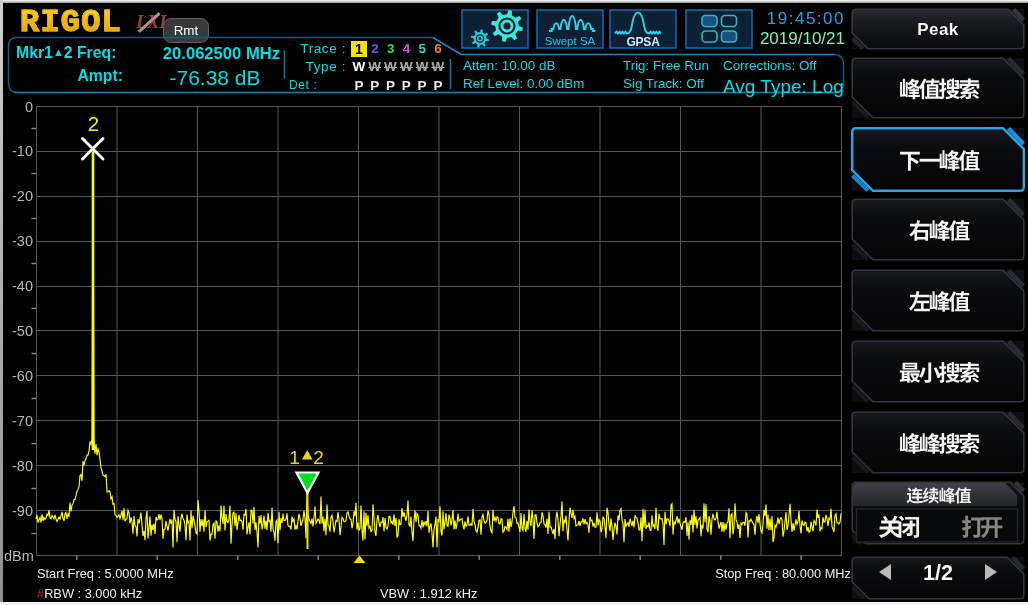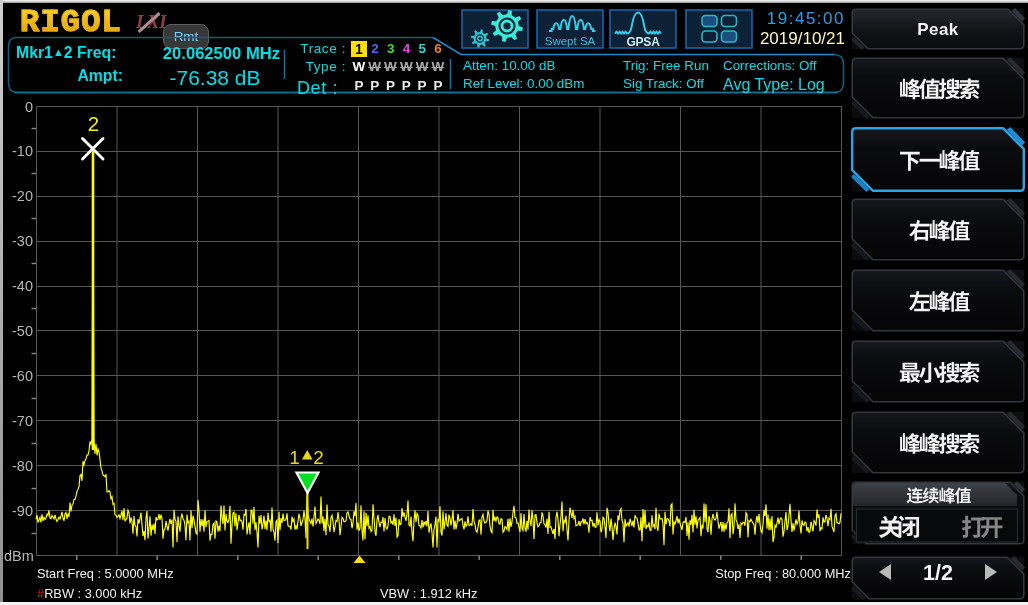--- a/index.html
+++ b/index.html
@@ -8,21 +8,21 @@
 </style></head><body>
 <div id="root">
 
 <div class="abs" style="left:0;top:0;width:1028px;height:3px;background:linear-gradient(#fdfdfd,#9a9a9a)"></div>
 <div class="abs" style="left:0;top:0;width:3px;height:605px;background:linear-gradient(#cfcfcf,#8f8f8f)"></div>
 <div class="abs" style="left:0;top:602px;width:1028px;height:3px;background:#f2f2f2"></div>
 
 <div class="abs" style="left:20px;top:4px;font-family:Liberation Mono, monospace;font-weight:bold;font-size:32px;letter-spacing:1.2px;-webkit-text-stroke:1.1px #edb113;background:linear-gradient(#ffe030,#d89000);-webkit-background-clip:text;background-clip:text;color:transparent">RIGOL</div>
 <div class="abs" style="left:136px;top:11px;letter-spacing:-0.5px;font-family:'Liberation Serif',serif;font-style:italic;font-weight:bold;font-size:19px;color:#903a46">LXI</div>
 <div class="abs" style="left:135px;top:21px;width:28px;height:2.6px;background:#b28a92;transform:rotate(-42deg)"></div>
-<div class="abs" style="left:163px;top:24px;width:46px;height:25px;background:#383838;border:1px solid #5f5f5f;border-radius:8px;color:#7dd3fc;font-size:13.5px;text-align:center;line-height:24px">Rmt</div>
+<div class="abs" style="left:163px;top:18px;width:46px;height:25px;background:#383838;border:1px solid #5f5f5f;border-radius:8px;color:#ffffff;font-size:13.5px;text-align:center;line-height:24px">Rmt</div>
 <svg style="position:absolute;left:0;top:0" width="848" height="96" viewBox="0 0 848 96">
       <path d="M 433,37.5 L 16,37.5 Q 8.5,37.5 8.5,47 L 8.5,83 Q 8.5,92.5 18,92.5 L 834,92.5 Q 843.5,92.5 843.5,83 L 843.5,64 Q 843.5,54.5 834,54.5" fill="none" stroke="#0e6080" stroke-width="1.5"></path>
       <path d="M 433,37.5 L 461,54.5 L 834,54.5" fill="none" stroke="#1e88c8" stroke-width="1.6"></path>
       <line x1="14" y1="92.5" x2="838" y2="92.5" stroke="#11759c" stroke-width="1.6"></line>
       <line x1="284.5" y1="50" x2="284.5" y2="79" stroke="#1470a0" stroke-width="1.5"></line>
       <line x1="450.5" y1="59" x2="450.5" y2="89" stroke="#1470a0" stroke-width="1.6"></line>
       <rect x="462" y="10" width="66" height="38" fill="#0c2136" stroke="#1565ad" stroke-width="1.6"></rect>
       <rect x="537" y="10" width="66" height="38" fill="#0c2136" stroke="#1565ad" stroke-width="1.6"></rect>
       <rect x="610" y="10" width="66" height="38" fill="#0c2136" stroke="#1565ad" stroke-width="1.6"></rect>
       <rect x="686" y="10" width="66" height="38" fill="#0c2136" stroke="#1565ad" stroke-width="1.6"></rect>
@@ -40,35 +40,35 @@
       <rect x="721.5" y="31" width="15" height="11" rx="3.4" fill="#1a4f80" stroke="#2bb8c4" stroke-width="1.6"></rect>
     </svg>
 
 <div class="abs cy" style="left:16px;top:44px;font-size:15.8px;font-weight:bold">Mkr1<span style="font-size:11px;vertical-align:2px">▲</span>2 Freq:</div>
 <div class="abs cy" style="left:150px;top:44px;width:130px;text-align:right;font-size:16.6px;font-weight:bold">20.062500 MHz</div>
 <div class="abs cy" style="left:16px;top:67px;width:107px;text-align:right;font-size:15.8px;font-weight:bold">Ampt:</div>
 <div class="abs cy" style="left:150px;top:66px;width:130px;text-align:center;font-size:21px;font-weight:normal">-76.38 dB</div>
 
 <div class="abs cy" style="left:289px;top:41px;width:57px;text-align:right;font-size:13.5px;letter-spacing:0.6px">Trace&nbsp;:</div>
 <div class="abs cy" style="left:289px;top:59px;width:57px;text-align:right;font-size:13.5px;letter-spacing:0.6px">Type&nbsp;:</div>
-<div class="abs cy" style="left:289px;top:78px;width:57px;text-align:center;font-size:18px;letter-spacing:0.6px">Det&nbsp;:</div>
+<div class="abs cy" style="left:289px;top:78px;width:57px;text-align:left;font-size:12px;letter-spacing:0.6px">Det&nbsp;:</div>
 <div class="abs" style="left:351px;top:40.5px;width:16px;height:16px;background:#ffe000;color:#000;font-size:14px;font-weight:bold;text-align:center;line-height:16px">1</div>
 <div class="abs" style="left:367px;top:41px;font-size:13.5px;font-weight:bold"><span style="display:inline-block;width:15.8px;text-align:center;color:#4a6ae8">2</span><span style="display:inline-block;width:15.8px;text-align:center;color:#35e035">3</span><span style="display:inline-block;width:15.8px;text-align:center;color:#e04ae0">4</span><span style="display:inline-block;width:15.8px;text-align:center;color:#2ad8d8">5</span><span style="display:inline-block;width:15.8px;text-align:center;color:#f08020">6</span></div>
 <div class="abs" style="left:351px;top:59px;font-size:13.5px;font-weight:bold;color:#fff"><span style="display:inline-block;width:15.8px;text-align:center">W</span><span style="display:inline-block;width:15.8px;text-align:center;color:#b8b8b8;text-decoration:line-through;text-decoration-thickness:1.4px;color:#a8a8a8">W</span><span style="display:inline-block;width:15.8px;text-align:center;color:#b8b8b8;text-decoration:line-through;text-decoration-thickness:1.4px;color:#a8a8a8">W</span><span style="display:inline-block;width:15.8px;text-align:center;color:#b8b8b8;text-decoration:line-through;text-decoration-thickness:1.4px;color:#a8a8a8">W</span><span style="display:inline-block;width:15.8px;text-align:center;color:#b8b8b8;text-decoration:line-through;text-decoration-thickness:1.4px;color:#a8a8a8">W</span><span style="display:inline-block;width:15.8px;text-align:center;color:#b8b8b8;text-decoration:line-through;text-decoration-thickness:1.4px;color:#a8a8a8">W</span></div>
 <div class="abs" style="left:351px;top:78px;font-size:13.5px;font-weight:bold;color:#ececec"><span style="display:inline-block;width:15.8px;text-align:center">P</span><span style="display:inline-block;width:15.8px;text-align:center">P</span><span style="display:inline-block;width:15.8px;text-align:center">P</span><span style="display:inline-block;width:15.8px;text-align:center">P</span><span style="display:inline-block;width:15.8px;text-align:center">P</span><span style="display:inline-block;width:15.8px;text-align:center">P</span></div>
 
 <div class="abs cy" style="left:463px;top:58px;font-size:13.4px">Atten: 10.00 dB</div>
 <div class="abs cy" style="left:463px;top:76px;font-size:13.4px">Ref Level: 0.00 dBm</div>
 <div class="abs cy" style="left:623px;top:58px;font-size:13.4px">Trig: Free Run</div>
 <div class="abs cy" style="left:623px;top:76px;font-size:13.4px">Sig Track: Off</div>
 <div class="abs cy" style="left:723px;top:58px;font-size:13.4px">Corrections: Off</div>
-<div class="abs cy" style="left:723px;top:76px;font-size:16px">Avg Type: Log</div>
+<div class="abs cy" style="left:723px;top:76px;font-size:19px">Avg Type: Log</div>
 
 <div class="abs" style="left:705px;top:9px;width:140px;text-align:right;font-size:17px;letter-spacing:1.5px;color:#2a9de2">19:45:00</div>
-<div class="abs" style="left:705px;top:29px;width:140px;text-align:right;font-size:17px;color:#fef9c3">2019/10/21</div>
+<div class="abs" style="left:705px;top:29px;width:140px;text-align:right;font-size:17px;color:#86efac">2019/10/21</div>
 <svg style="position:absolute;left:0;top:0" width="848" height="605" viewBox="0 0 848 605">
       <line x1="36.5" y1="106.5" x2="36.5" y2="555.5" stroke="#575757" stroke-width="1"></line>
       <line x1="117.0" y1="106.5" x2="117.0" y2="555.5" stroke="#575757" stroke-width="1"></line>
       <line x1="197.5" y1="106.5" x2="197.5" y2="555.5" stroke="#575757" stroke-width="1"></line>
       <line x1="278.0" y1="106.5" x2="278.0" y2="555.5" stroke="#575757" stroke-width="1"></line>
       <line x1="358.5" y1="106.5" x2="358.5" y2="555.5" stroke="#575757" stroke-width="1"></line>
       <line x1="439.0" y1="106.5" x2="439.0" y2="555.5" stroke="#575757" stroke-width="1"></line>
       <line x1="519.5" y1="106.5" x2="519.5" y2="555.5" stroke="#575757" stroke-width="1"></line>
       <line x1="600.0" y1="106.5" x2="600.0" y2="555.5" stroke="#575757" stroke-width="1"></line>
       <line x1="680.5" y1="106.5" x2="680.5" y2="555.5" stroke="#575757" stroke-width="1"></line>

